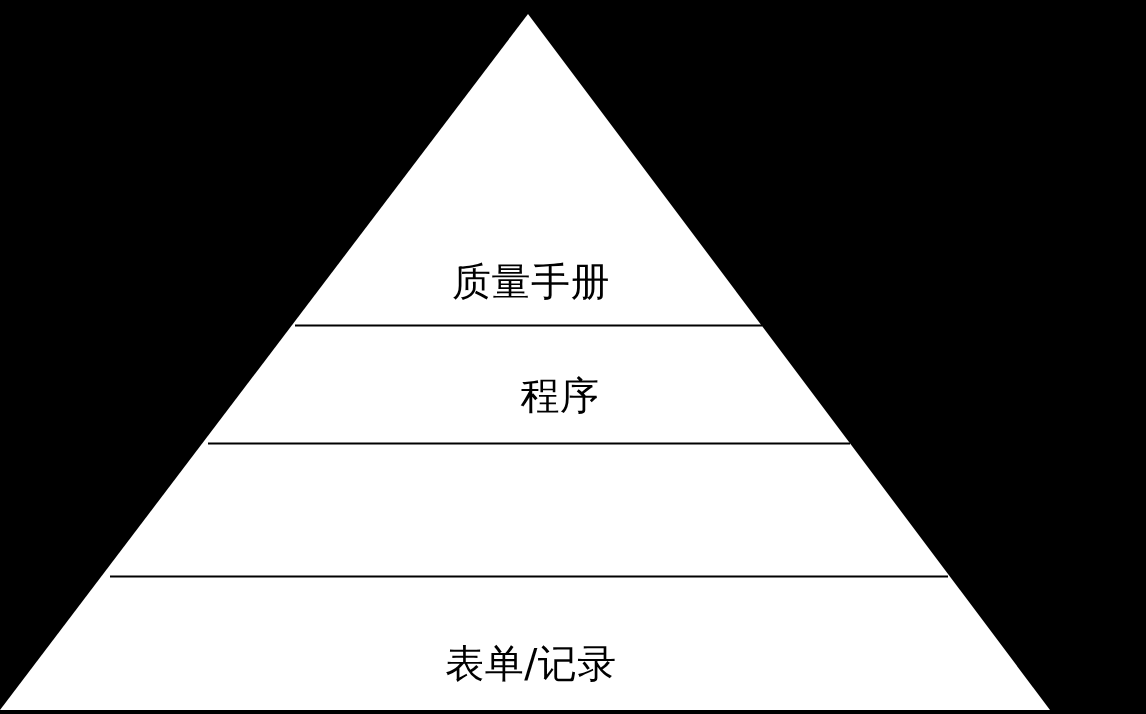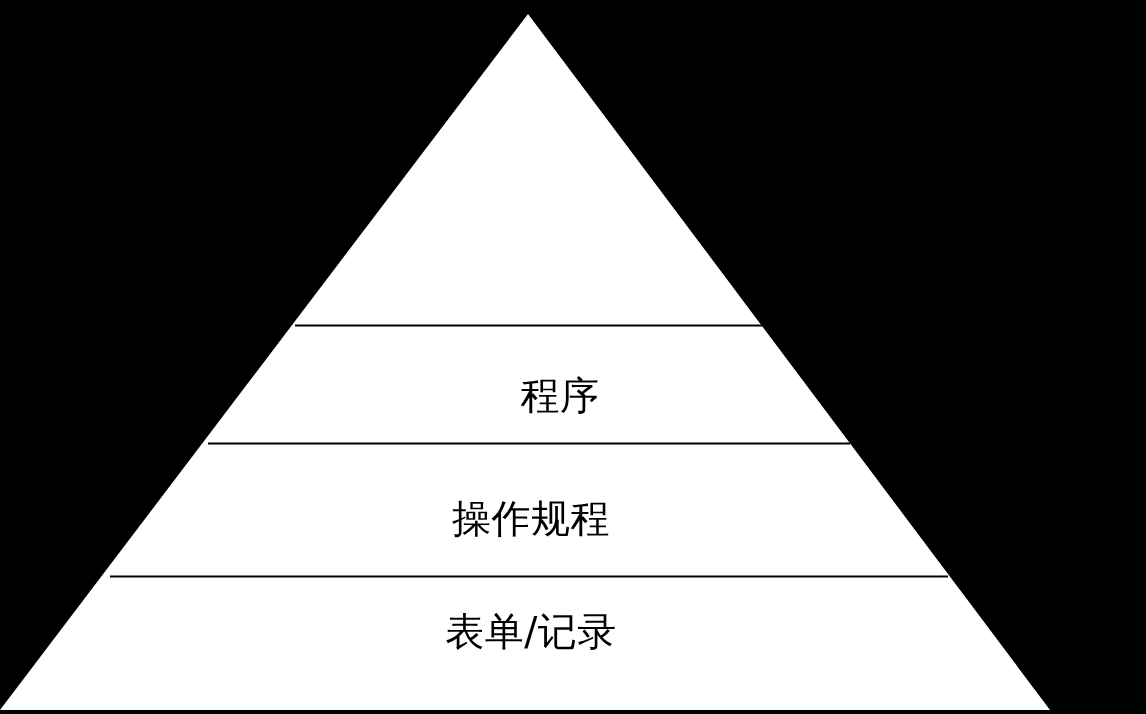--- a/index.html
+++ b/index.html
@@ -56,39 +56,39 @@
   }
   #label-tier-3 {
     left: 0px;
     top: 495px;
     width: 1062px;
     height: 46px;
     font-size: 39px;
   }
   #label-tier-4 {
     left: 0px;
-    top: 608px;
+    top: 640px;
     width: 1062px;
     height: 46px;
     font-size: 39px;
   }
 </style>
 </head>
 <body>
 
 <div id="stage">
 
   <svg id="pyramid-svg" viewBox="0 0 1146 714" width="1146" height="714" xmlns="http://www.w3.org/2000/svg">
     <rect x="0" y="0" width="1146" height="714" fill="#000000"></rect>
     <polygon points="528,14 1050,710 0,710" fill="#FFFFFF" stroke="none"></polygon>
     <line x1="295" y1="325.5" x2="762" y2="325.5" stroke="#000000" stroke-width="2"></line>
     <line x1="208" y1="443.5" x2="850" y2="443.5" stroke="#000000" stroke-width="2"></line>
     <line x1="110" y1="576.5" x2="948" y2="576.5" stroke="#000000" stroke-width="2"></line>
   </svg>
 
+  <div class="tier-label" id="label-tier-1">质量手册</div>
 
   <div class="tier-label" id="label-tier-2">程序</div>
 
-  <div class="tier-label" id="label-tier-3">操作规程</div>
 
   <div class="tier-label" id="label-tier-4">表单/记录</div>
 
 </div>
 
 </body></html>

